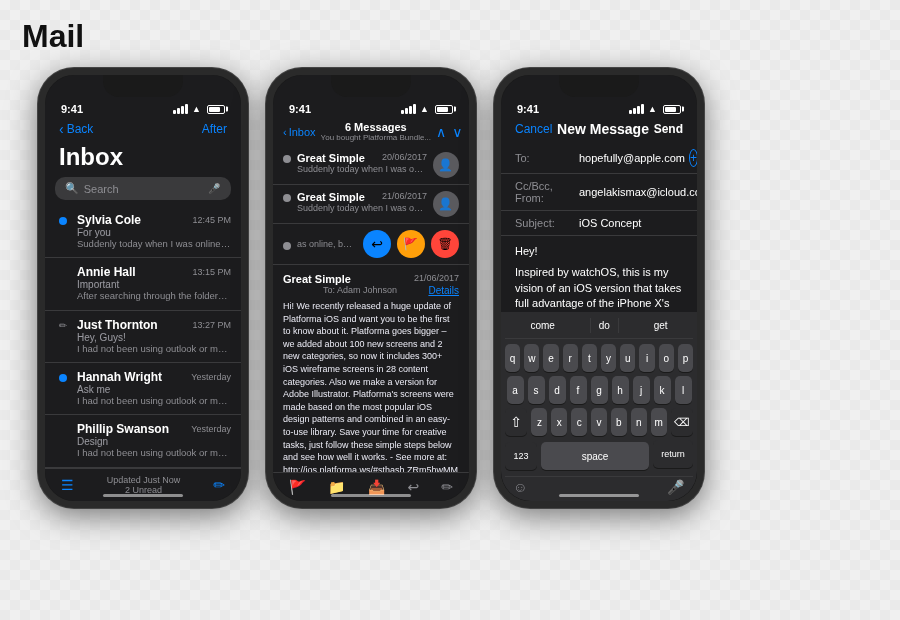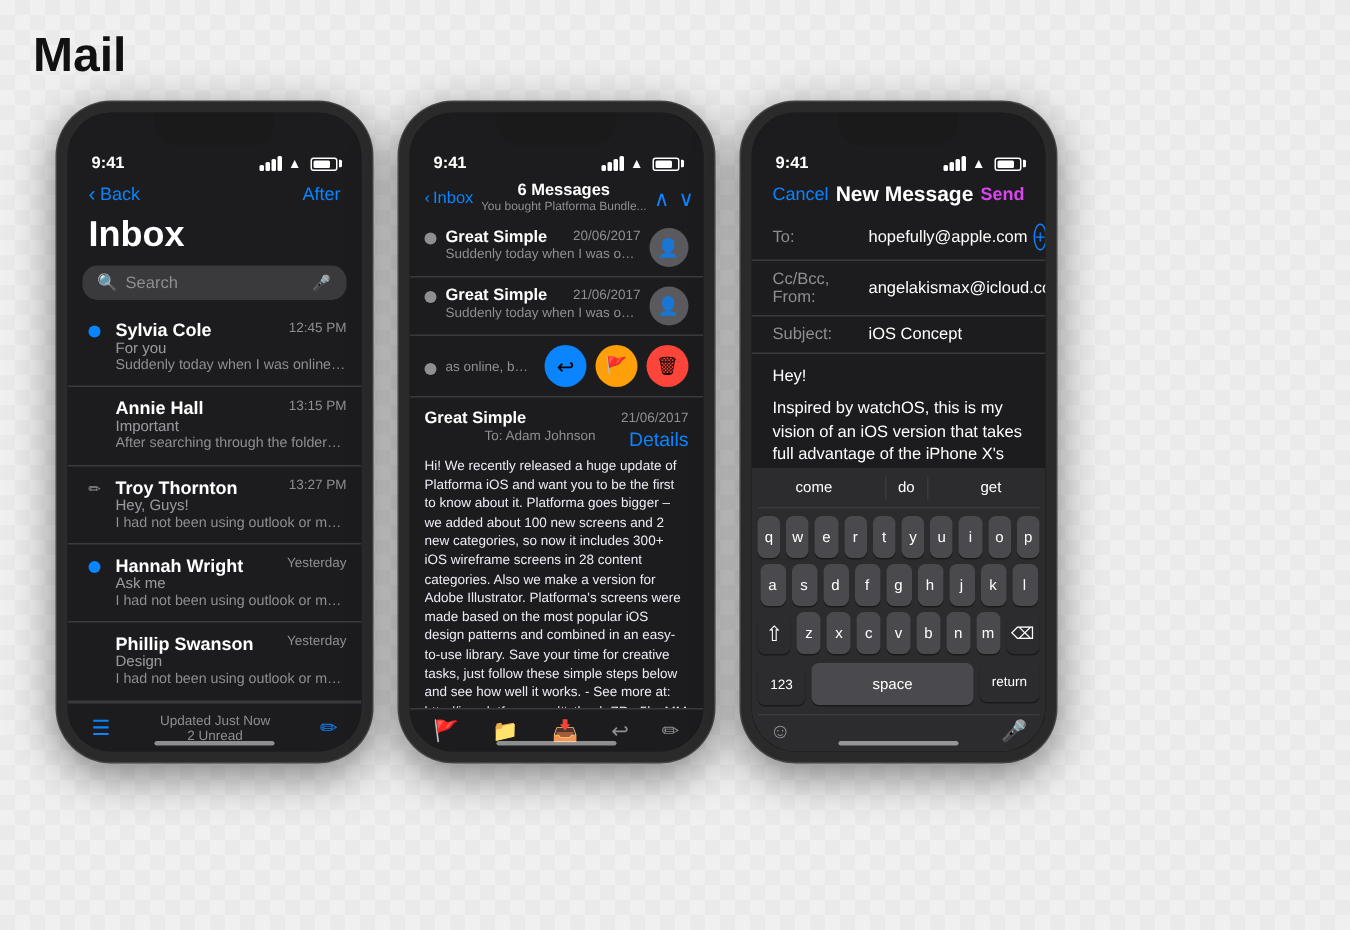--- a/index.html
+++ b/index.html
@@ -238,21 +238,21 @@
     }
 
     .mail-content {
       flex: 1;
       min-width: 0;
     }
 
     .mail-header {
       display: flex;
       justify-content: space-between;
-      align-items: flex-start;
+      align-items: center;
     }
 
     .mail-sender {
       font-size: 12px;
       font-weight: 600;
       color: #fff;
     }
 
     .mail-time {
       font-size: 9px;
@@ -469,21 +469,22 @@
       margin-left: 40px;
     }
 
     .thread-exp-date {
       font-size: 9px;
       color: #8e8e93;
     }
 
     .thread-exp-details {
       color: #0a84ff;
-      font-size: 13px;
+      font-size: 10px;
+      text-decoration: underline;
     }
 
     .thread-exp-body {
       font-size: 9px;
       color: #ebebf5;
       line-height: 1.4;
       overflow: hidden;
     }
 
     .thread-footer {
@@ -514,21 +515,21 @@
       font-size: 12px;
     }
 
     .compose-title {
       font-size: 14px;
       font-weight: 600;
       color: #fff;
     }
 
     .compose-send {
-      color: #d946ef;
+      color: #ffffff;
       font-size: 12px;
       font-weight: 600;
     }
 
     .compose-fields {
       flex-shrink: 0;
     }
 
     .compose-field {
       display: flex;
@@ -793,21 +794,21 @@
             <div class="mail-preview">After searching through the folders I found the contents of my inbox in a random folder.</div>
           </div>
         </div>
 
         <div class="mail-item">
           <div class="mail-dot-area">
             <div class="mail-dot pencil">✏</div>
           </div>
           <div class="mail-content">
             <div class="mail-header">
-              <span class="mail-sender">Troy Thornton</span>
+              <span class="mail-sender">Just Thornton</span>
               <span class="mail-time">13:27 PM</span>
             </div>
             <div class="mail-subject">Hey, Guys!</div>
             <div class="mail-preview">I had not been using outlook or moving any folders. Also, I cannot seem to select all...</div>
           </div>
         </div>
 
         <div class="mail-item">
           <div class="mail-dot-area">
             <div class="mail-dot"></div>

